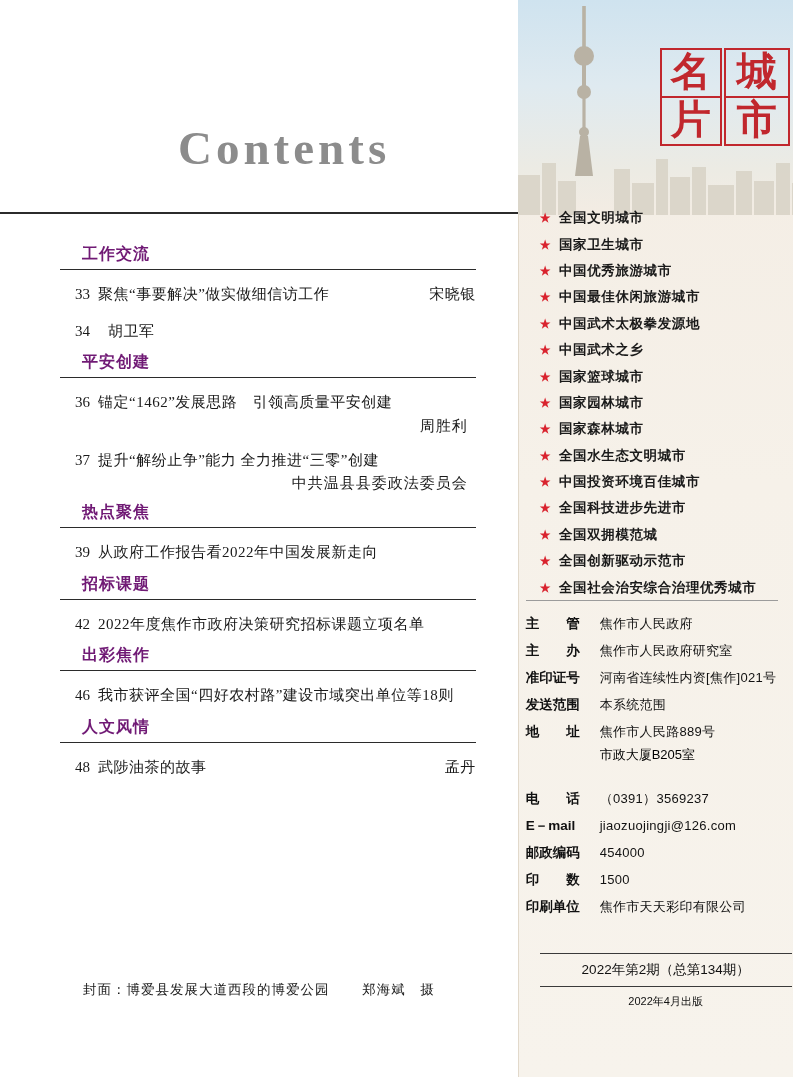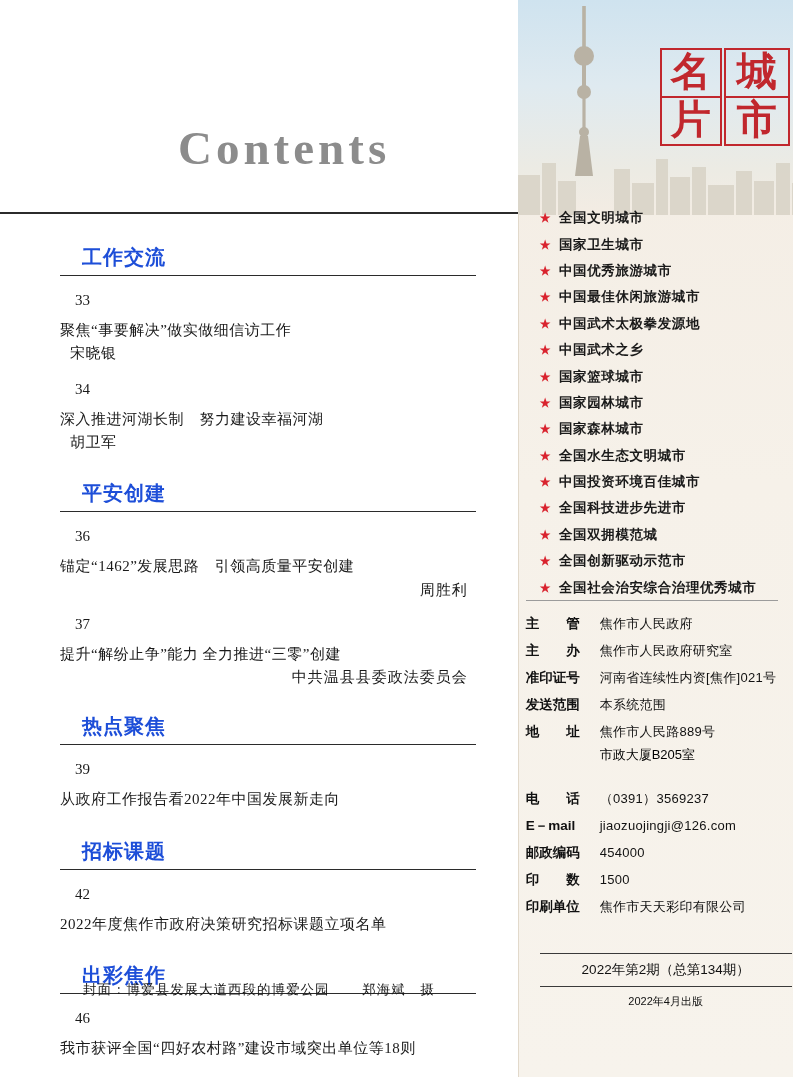--- a/index.html
+++ b/index.html
@@ -47,41 +47,40 @@
     white-space: nowrap;
   }
   .toc {
     padding: 0 42px 0 60px;
     margin-top: 30px;
   }
   .section {
     margin-bottom: 2px;
   }
   .section-head {
-    color: #1d4ed8;
+    color: #701a75;
     font-family: "Liberation Sans", sans-serif;
     font-weight: bold;
-    font-size: 20px;
+    font-size: 16px;
     letter-spacing: 1px;
     padding-left: 22px;
     margin-bottom: 2px;
-    margin-top: 20px;
+    margin-top: 3px;
   }
   .section-rule {
     border-bottom: 1px solid #2b2b2b;
     margin: 4px 0 6px 0;
   }
   .entry {
     display: flex;
     align-items: baseline;
     font-size: 15px;
     color: #1a1a1a;
     padding: 7px 0 7px 0;
     line-height: 1.5;
-    flex-direction: column;
   }
   .entry .pg {
     width: 30px;
     flex: 0 0 30px;
     text-align: right;
     font-family: "Liberation Serif", serif;
     font-size: 15px;
     color: #1a1a1a;
     padding-right: 8px;
   }
@@ -278,21 +277,20 @@
       <div class="section">
         <div class="section-head">工作交流</div>
         <div class="section-rule"></div>
         <div class="entry">
           <span class="pg">33</span>
           <span class="ttl">聚焦“事要解决”做实做细信访工作</span>
           <span class="author">宋晓银</span>
         </div>
         <div class="entry">
           <span class="pg">34</span>
-          <span class="ttl">深入推进河湖长制　努力建设幸福河湖</span>
           <span class="author">胡卫军</span>
         </div>
       </div>
 
       <div class="section">
         <div class="section-head">平安创建</div>
         <div class="section-rule"></div>
         <div class="entry">
           <span class="pg">36</span>
           <span class="ttl">锚定“1462”发展思路　引领高质量平安创建</span>

